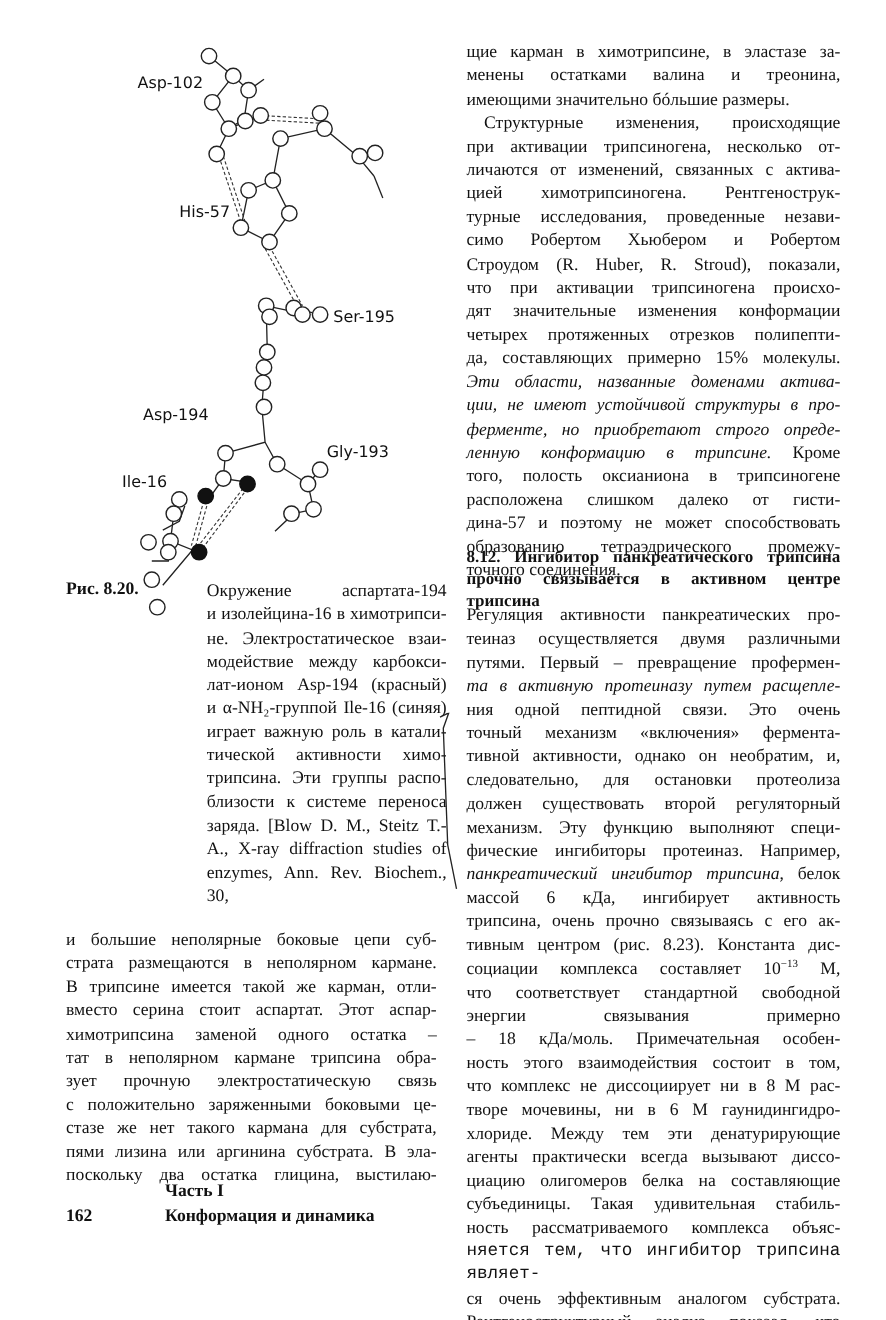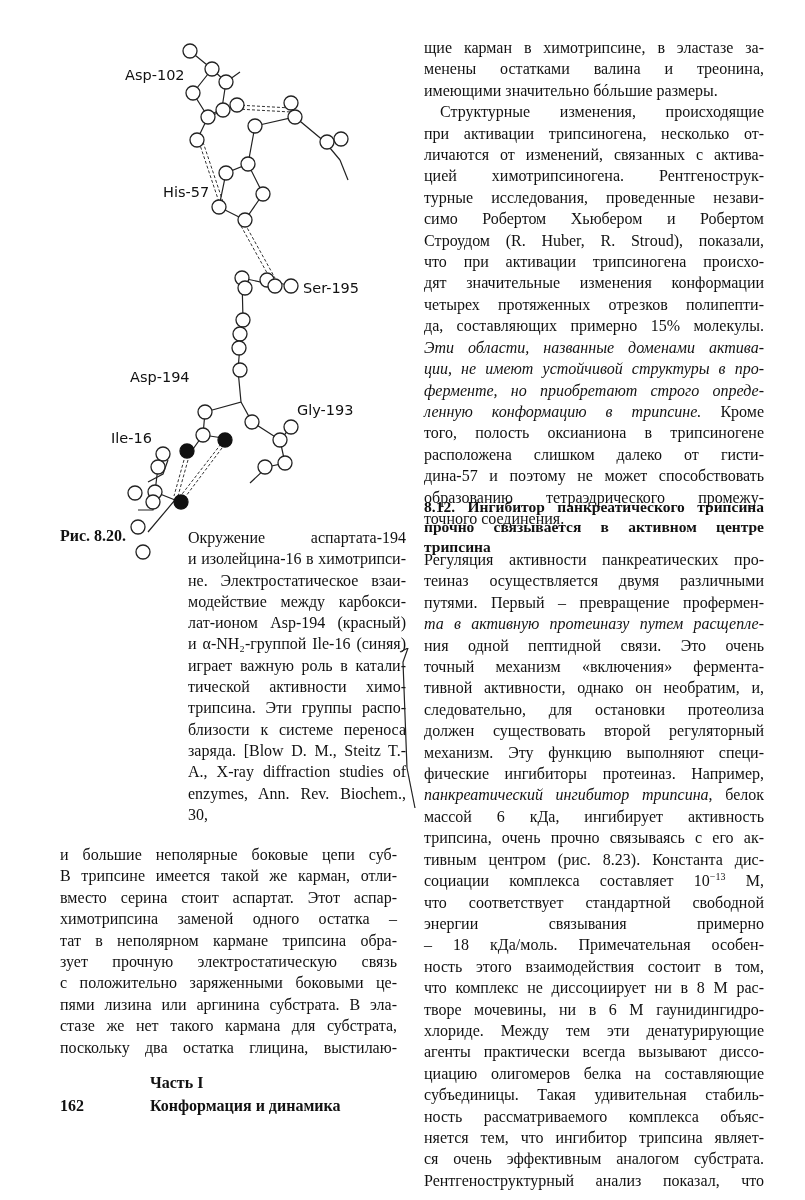--- a/index.html
+++ b/index.html
@@ -167,28 +167,29 @@
       <div style="text-align-last: justify;">enzymes, Ann. Rev. Biochem., 30,</div>
     </div>
   </div>
 
   <svg id="bracket" viewBox="0 0 20 165">
     <path d="M2 4 L10 0 L5 14 L9 120 L17 160" fill="none" stroke="#222" stroke-width="1.2"></path>
   </svg>
 
   <div class="col" id="left-col">
     <div style="text-align-last: justify;">и большие неполярные боковые цепи суб-</div>
+    <div style="text-align-last: justify;">страта размещаются в неполярном кармане.</div>
     <div style="text-align-last: justify;">В трипсине имеется такой же карман, отли-</div>
     <div style="text-align-last: justify;">вместо серина стоит аспартат. Этот аспар-</div>
     <div style="text-align-last: justify;">химотрипсина заменой одного остатка –</div>
     <div style="text-align-last: justify;">тат в неполярном кармане трипсина обра-</div>
     <div style="text-align-last: justify;">зует прочную электростатическую связь</div>
     <div style="text-align-last: justify;">с положительно заряженными боковыми це-</div>
+    <div style="text-align-last: justify;">стазе же нет такого кармана для субстрата,</div>
     <div style="text-align-last: justify;">пями лизина или аргинина субстрата. В эла-</div>
-    <div style="text-align-last: justify;">стазе же нет такого кармана для субстрата,</div>
     <div style="text-align-last: justify;">поскольку два остатка глицина, выстилаю-</div>
   </div>
 
   <div class="col" id="right-col-top">
     <div style="text-align-last: justify;">щие карман в химотрипсине, в эластазе за-</div>
     <div style="text-align-last: justify;">менены остатками валина и треонина,</div>
     <div style="text-align-last: left;">имеющими значительно бóльшие размеры.</div>
     <div class="indent" style="text-align-last: justify;">Структурные изменения, происходящие</div>
     <div style="text-align-last: justify;">при активации трипсиногена, несколько от-</div>
     <div style="text-align-last: justify;">личаются от изменений, связанных с актива-</div>
@@ -234,21 +235,21 @@
     <div style="text-align-last: justify;">энергии связывания примерно</div>
     <div style="text-align-last: justify;">– 18 кДа/моль. Примечательная особен-</div>
     <div style="text-align-last: justify;">ность этого взаимодействия состоит в том,</div>
     <div style="text-align-last: justify;">что комплекс не диссоциирует ни в 8 М рас-</div>
     <div style="text-align-last: justify;">творе мочевины, ни в 6 М гаунидингидро-</div>
     <div style="text-align-last: justify;">хлориде. Между тем эти денатурирующие</div>
     <div style="text-align-last: justify;">агенты практически всегда вызывают диссо-</div>
     <div style="text-align-last: justify;">циацию олигомеров белка на составляющие</div>
     <div style="text-align-last: justify;">субъединицы. Такая удивительная стабиль-</div>
     <div style="text-align-last: justify;">ность рассматриваемого комплекса объяс-</div>
-    <div style="text-align-last: justify;">няется тем, что ингибитор трипсина являет-</div>
+    <div style="text-align-last: justify; font-family: Liberation Mono, monospace;">няется тем, что ингибитор трипсина являет-</div>
     <div style="text-align-last: justify;">ся очень эффективным аналогом субстрата.</div>
     <div style="text-align-last: justify;">Рентгеноструктурный анализ показал, что</div>
   </div>
 
   <div id="footer">
     <div class="part">Часть I</div>
     <div class="page-num">162</div>
     <div class="part-title">Конформация и динамика</div>
   </div>
 

